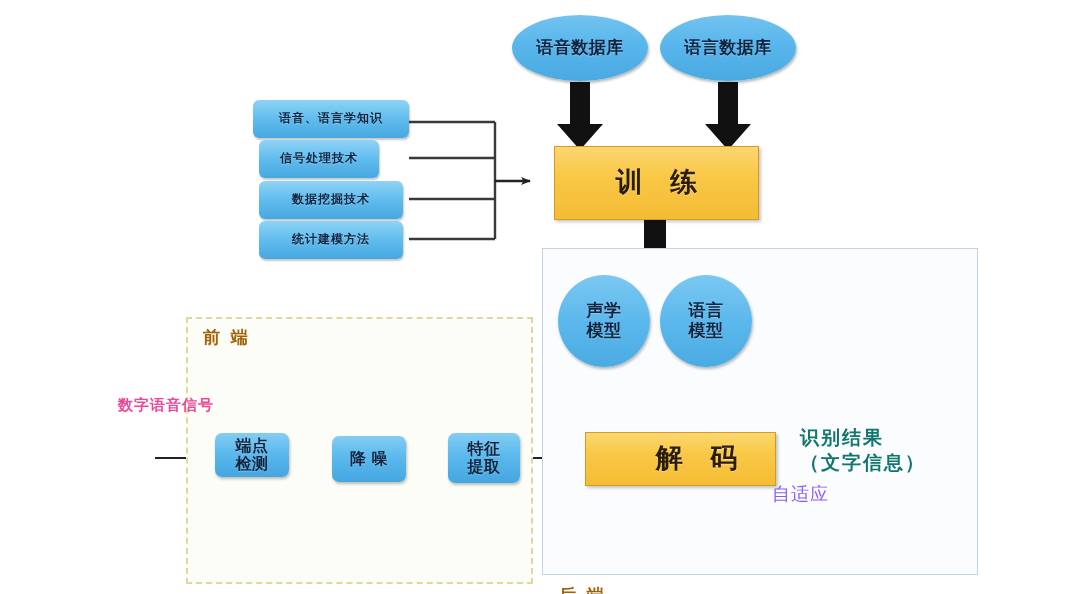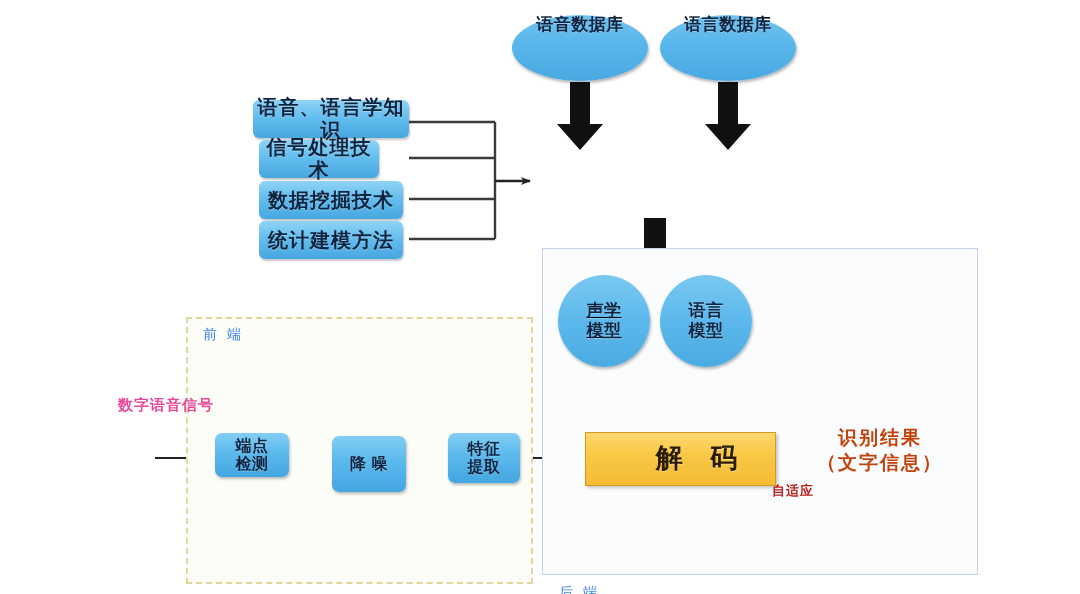--- a/index.html
+++ b/index.html
@@ -41,20 +41,21 @@
   }
 
   
   .ellipse {
     position: absolute;
     z-index: 3;
     border-radius: 50%;
     background: linear-gradient(180deg, #72c3ef 0%, #58b6ec 45%, #49a9e0 100%);
     box-shadow: 1px 2px 3px rgba(0,0,0,0.30);
     display: flex;
+    align-items: center;
     justify-content: center;
   }
   .ellipse .node-text {
     font-size: 17px;
     color: #10243f;
   }
 
   
   .circle {
     position: absolute;
@@ -88,21 +89,21 @@
     position: absolute;
     z-index: 3;
     border-radius: 6px;
     background: linear-gradient(180deg, #8fd3f5 0%, #62bdee 48%, #46a7e0 100%);
     box-shadow: 1px 2px 2px rgba(0,0,0,0.22);
     display: flex;
     align-items: center;
     justify-content: center;
   }
   .know-box .node-text {
-    font-size: 20px;
+    font-size: 12px;
     letter-spacing: 1px;
   }
 
   
   .orange-box {
     position: absolute;
     z-index: 3;
     background: linear-gradient(180deg, #fcd770 0%, #f9c846 40%, #f4bc34 100%);
     border: 1px solid #d79a1c;
     box-shadow: 2px 2px 3px rgba(0,0,0,0.22);
@@ -126,55 +127,54 @@
   }
   .region-backend {
     position: absolute;
     z-index: 1;
     border: 1px solid #c2d4e4;
     background: #fbfcfd;
   }
   .region-label {
     position: absolute;
     z-index: 2;
-    font-size: 14px;
-    font-weight: normal;
-    color: #3b82f6;
+    font-size: 17px;
+    font-weight: bold;
+    color: #a16207;
     letter-spacing: 3px;
     white-space: nowrap;
   }
 
   
   .plain-label {
     position: absolute;
     z-index: 3;
     font-size: 15px;
     font-weight: bold;
     color: #ec4899;
     letter-spacing: 1px;
     white-space: pre-line;
     line-height: 1.25;
   }
   .result-label {
     position: absolute;
     z-index: 3;
     font-size: 19px;
     font-weight: bold;
-    color: #c2410c;
+    color: #0f766e;
     letter-spacing: 2px;
     white-space: pre-line;
     line-height: 1.3;
-    text-align: center;
   }
   .adapt-label {
     position: absolute;
     z-index: 3;
-    font-size: 13px;
-    font-weight: bold;
-    color: #b91c1c;
+    font-size: 18px;
+    font-weight: normal;
+    color: #8b5cf6;
     letter-spacing: 1px;
     white-space: nowrap;
   }
 </style>
 </head>
 <body>
 
 <div id="canvas">
 
   <svg id="svg-layer" viewBox="0 0 1080 594">
@@ -254,42 +254,45 @@
   <div class="know-box" style="left:259px; top:140px; width:120px; height:38px;">
     <div class="node-text">信号处理技术</div>
   </div>
   <div class="know-box" style="left:259px; top:181px; width:144px; height:38px;">
     <div class="node-text">数据挖掘技术</div>
   </div>
   <div class="know-box" style="left:259px; top:221px; width:144px; height:38px;">
     <div class="node-text">统计建模方法</div>
   </div>
 
-
-  <div class="circle" style="left:558px; top:275px; width:92px; height:92px;text-decoration:underline;">
+  <div class="orange-box big" style="left:554px; top:146px; width:203px; height:72px;">
+    <div class="node-text">训 练</div>
+  </div>
+
+  <div class="circle" style="left:558px; top:275px; width:92px; height:92px;">
     <div class="node-text">声学
 模型</div>
   </div>
   <div class="circle" style="left:660px; top:275px; width:92px; height:92px;">
     <div class="node-text">语言
 模型</div>
   </div>
 
   <div class="orange-box big" style="left:585px; top:432px; width:157px; height:52px;padding-left:32px;">
     <div class="node-text">解 码</div>
   </div>
 
   <div class="plain-label" style="left:118px; top:396px;">数字语音信号</div>
 
   <div class="blue-box" style="left:215px; top:433px; width:74px; height:44px;">
     <div class="node-text">端点
 检测</div>
   </div>
 
-  <div class="blue-box" style="left:332px; top:436px; width:74px; height:56px;">
+  <div class="blue-box" style="left:332px; top:436px; width:74px; height:46px;">
     <div class="node-text">降 噪</div>
   </div>
 
   <div class="blue-box" style="left:448px; top:433px; width:72px; height:50px;">
     <div class="node-text">特征
 提取</div>
   </div>
 
   <div class="result-label" style="left:800px; top:426px; width:160px;">识别结果
 （文字信息）</div>

